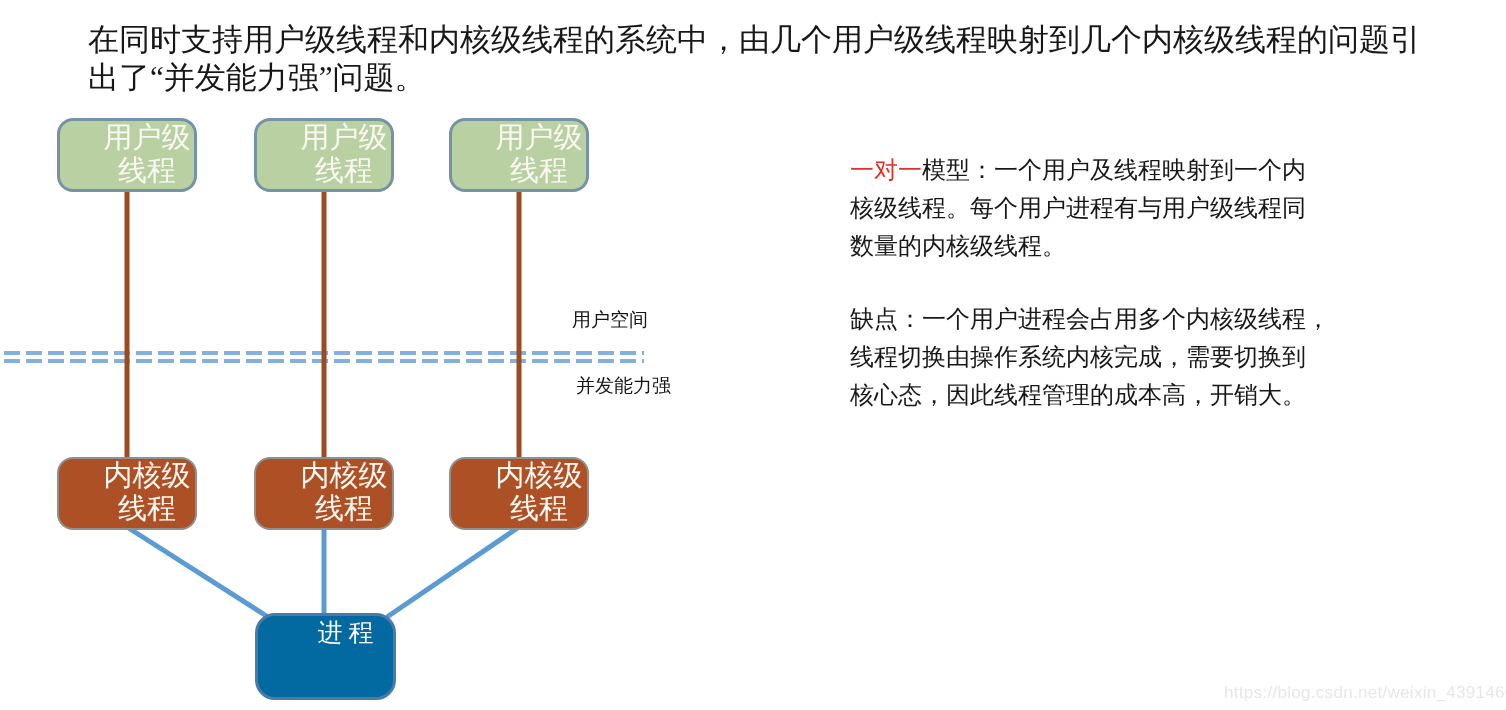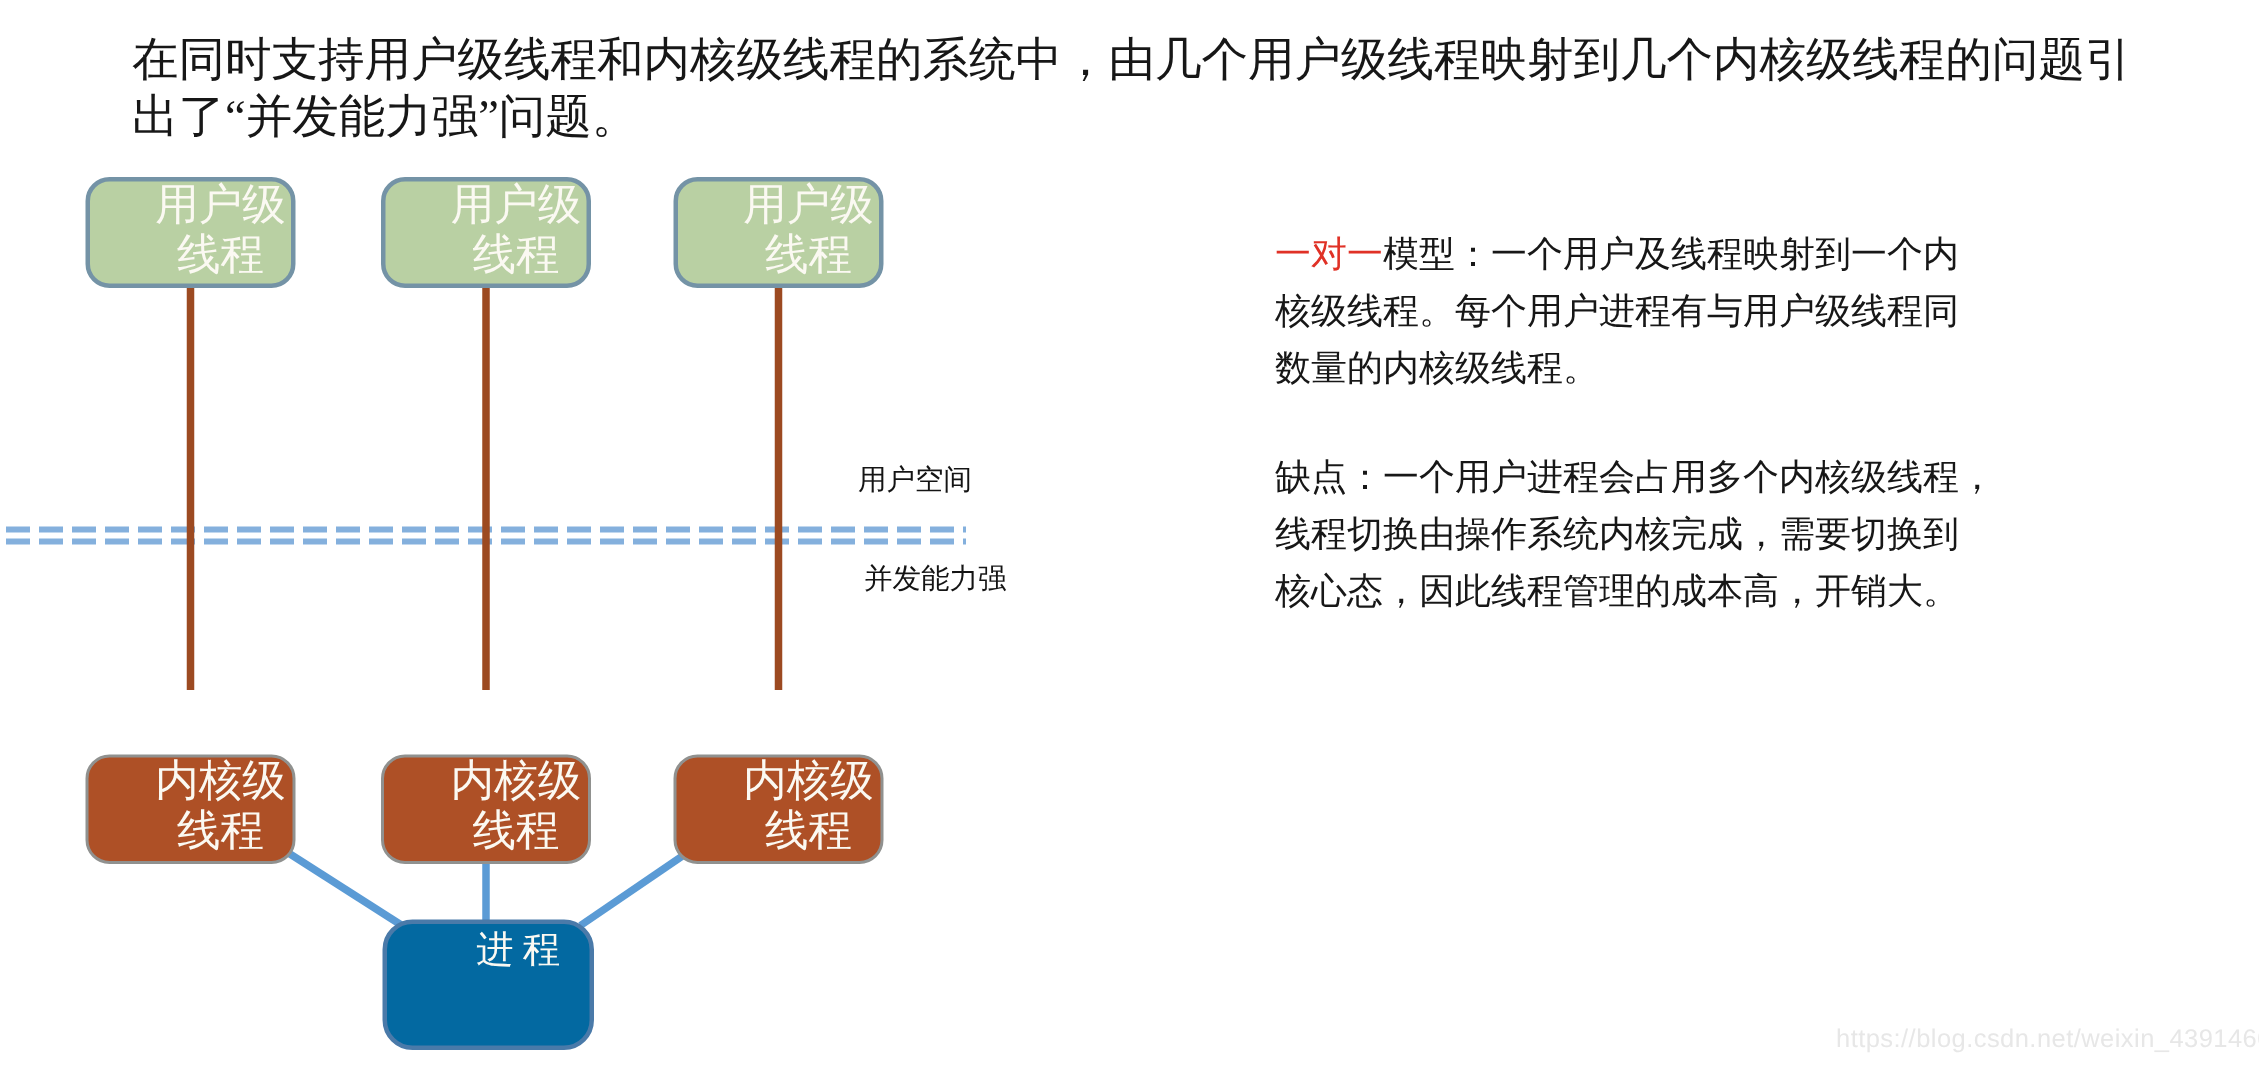--- a/index.html
+++ b/index.html
@@ -63,21 +63,20 @@
     line-height: 33px;
   }
   .kernel-box {
     width: 140px; height: 73px;
     top: 457px;
     background: #ae5026;
     border: 2px solid #90918f;
     border-radius: 16px;
     font-size: 29px;
     line-height: 33px;
-    margin-top: 46px;
   }
   .col-1 { left: 57px; }
   .col-2 { left: 254px; }
   .col-3 { left: 449px; }
   .process-box {
     left: 255px; top: 613px;
     width: 141px; height: 87px;
     background: #0369a1;
     border: 3px solid #4a7aa9;
     border-radius: 20px;

